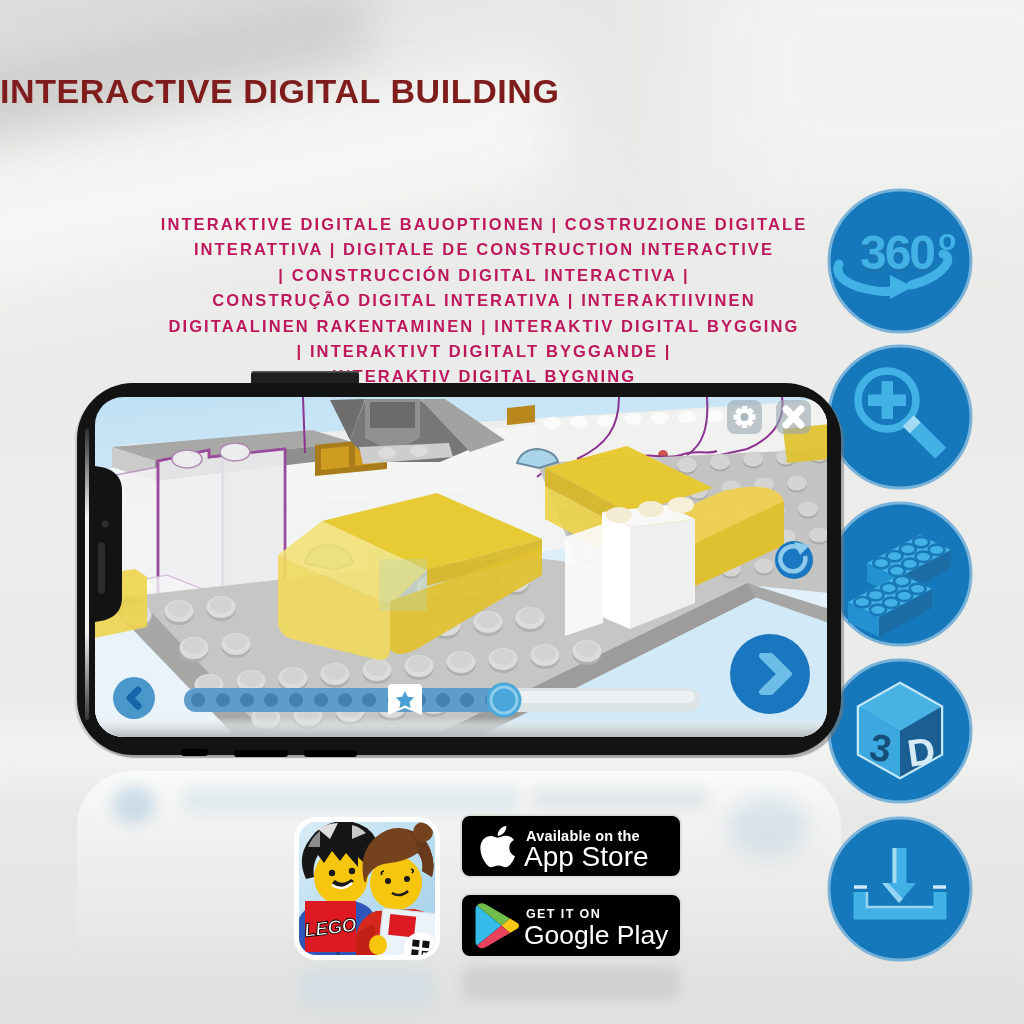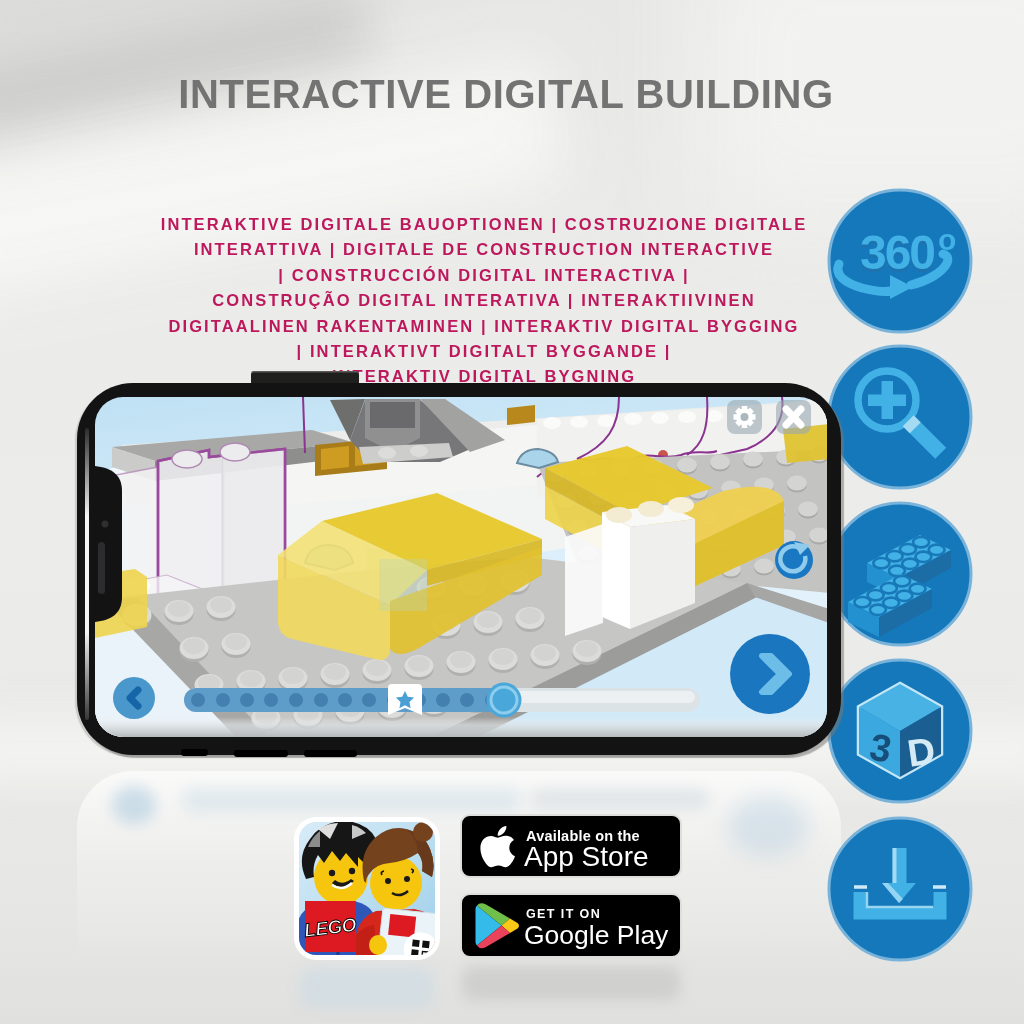--- a/index.html
+++ b/index.html
@@ -15,21 +15,21 @@
 
 <div class="abs" style="left:-150px;top:24px;width:520px;height:92px;background:#cbcbc9;filter:blur(26px);transform:rotate(-12deg);opacity:.9;"></div>
 <div class="abs" style="left:-60px;top:-90px;width:500px;height:110px;background:#d8d8d6;filter:blur(30px);transform:rotate(-10deg);opacity:.8;"></div>
 
 <div class="abs" style="left:-80px;top:118px;width:640px;height:125px;background:#f7f7f5;filter:blur(30px);transform:rotate(-11deg);opacity:.95;"></div>
 
 <div class="abs" style="left:700px;top:-80px;width:420px;height:300px;background:#f2f2f0;filter:blur(50px);"></div>
 
 <div class="abs" style="left:-40px;top:720px;width:1100px;height:60px;background:#f3f3f1;filter:blur(22px);"></div>
 
-<div class="abs" style="left:0;top:72px;width:1012px;text-align:center;font-size:40px;font-weight:bold;color:#737373;letter-spacing:0.6px;white-space:nowrap;">INTERACTIVE DIGITAL BUILDING</div>
+<div class="abs" style="left:0;top:72px;width:1012px;text-align:left;font-size:34px;font-weight:bold;color:#7f1d1d;letter-spacing:0.6px;white-space:nowrap;">INTERACTIVE DIGITAL BUILDING</div>
 
 <div class="abs" style="left:0;top:167px;width:968px;text-align:center;font-size:16.5px;font-weight:bold;color:#be185d;letter-spacing:2.1px;line-height:25.4px;margin-top:45px;">
 INTERAKTIVE DIGITALE BAUOPTIONEN | COSTRUZIONE DIGITALE<br>
 INTERATTIVA | DIGITALE DE CONSTRUCTION INTERACTIVE<br>
 | CONSTRUCCIÓN DIGITAL INTERACTIVA |<br>
 CONSTRUÇÃO DIGITAL INTERATIVA | INTERAKTIIVINEN<br>
 DIGITAALINEN RAKENTAMINEN | INTERAKTIV DIGITAL BYGGING<br>
 | INTERAKTIVT DIGITALT BYGGANDE |<br>
 INTERAKTIV DIGITAL BYGNING
 </div>

